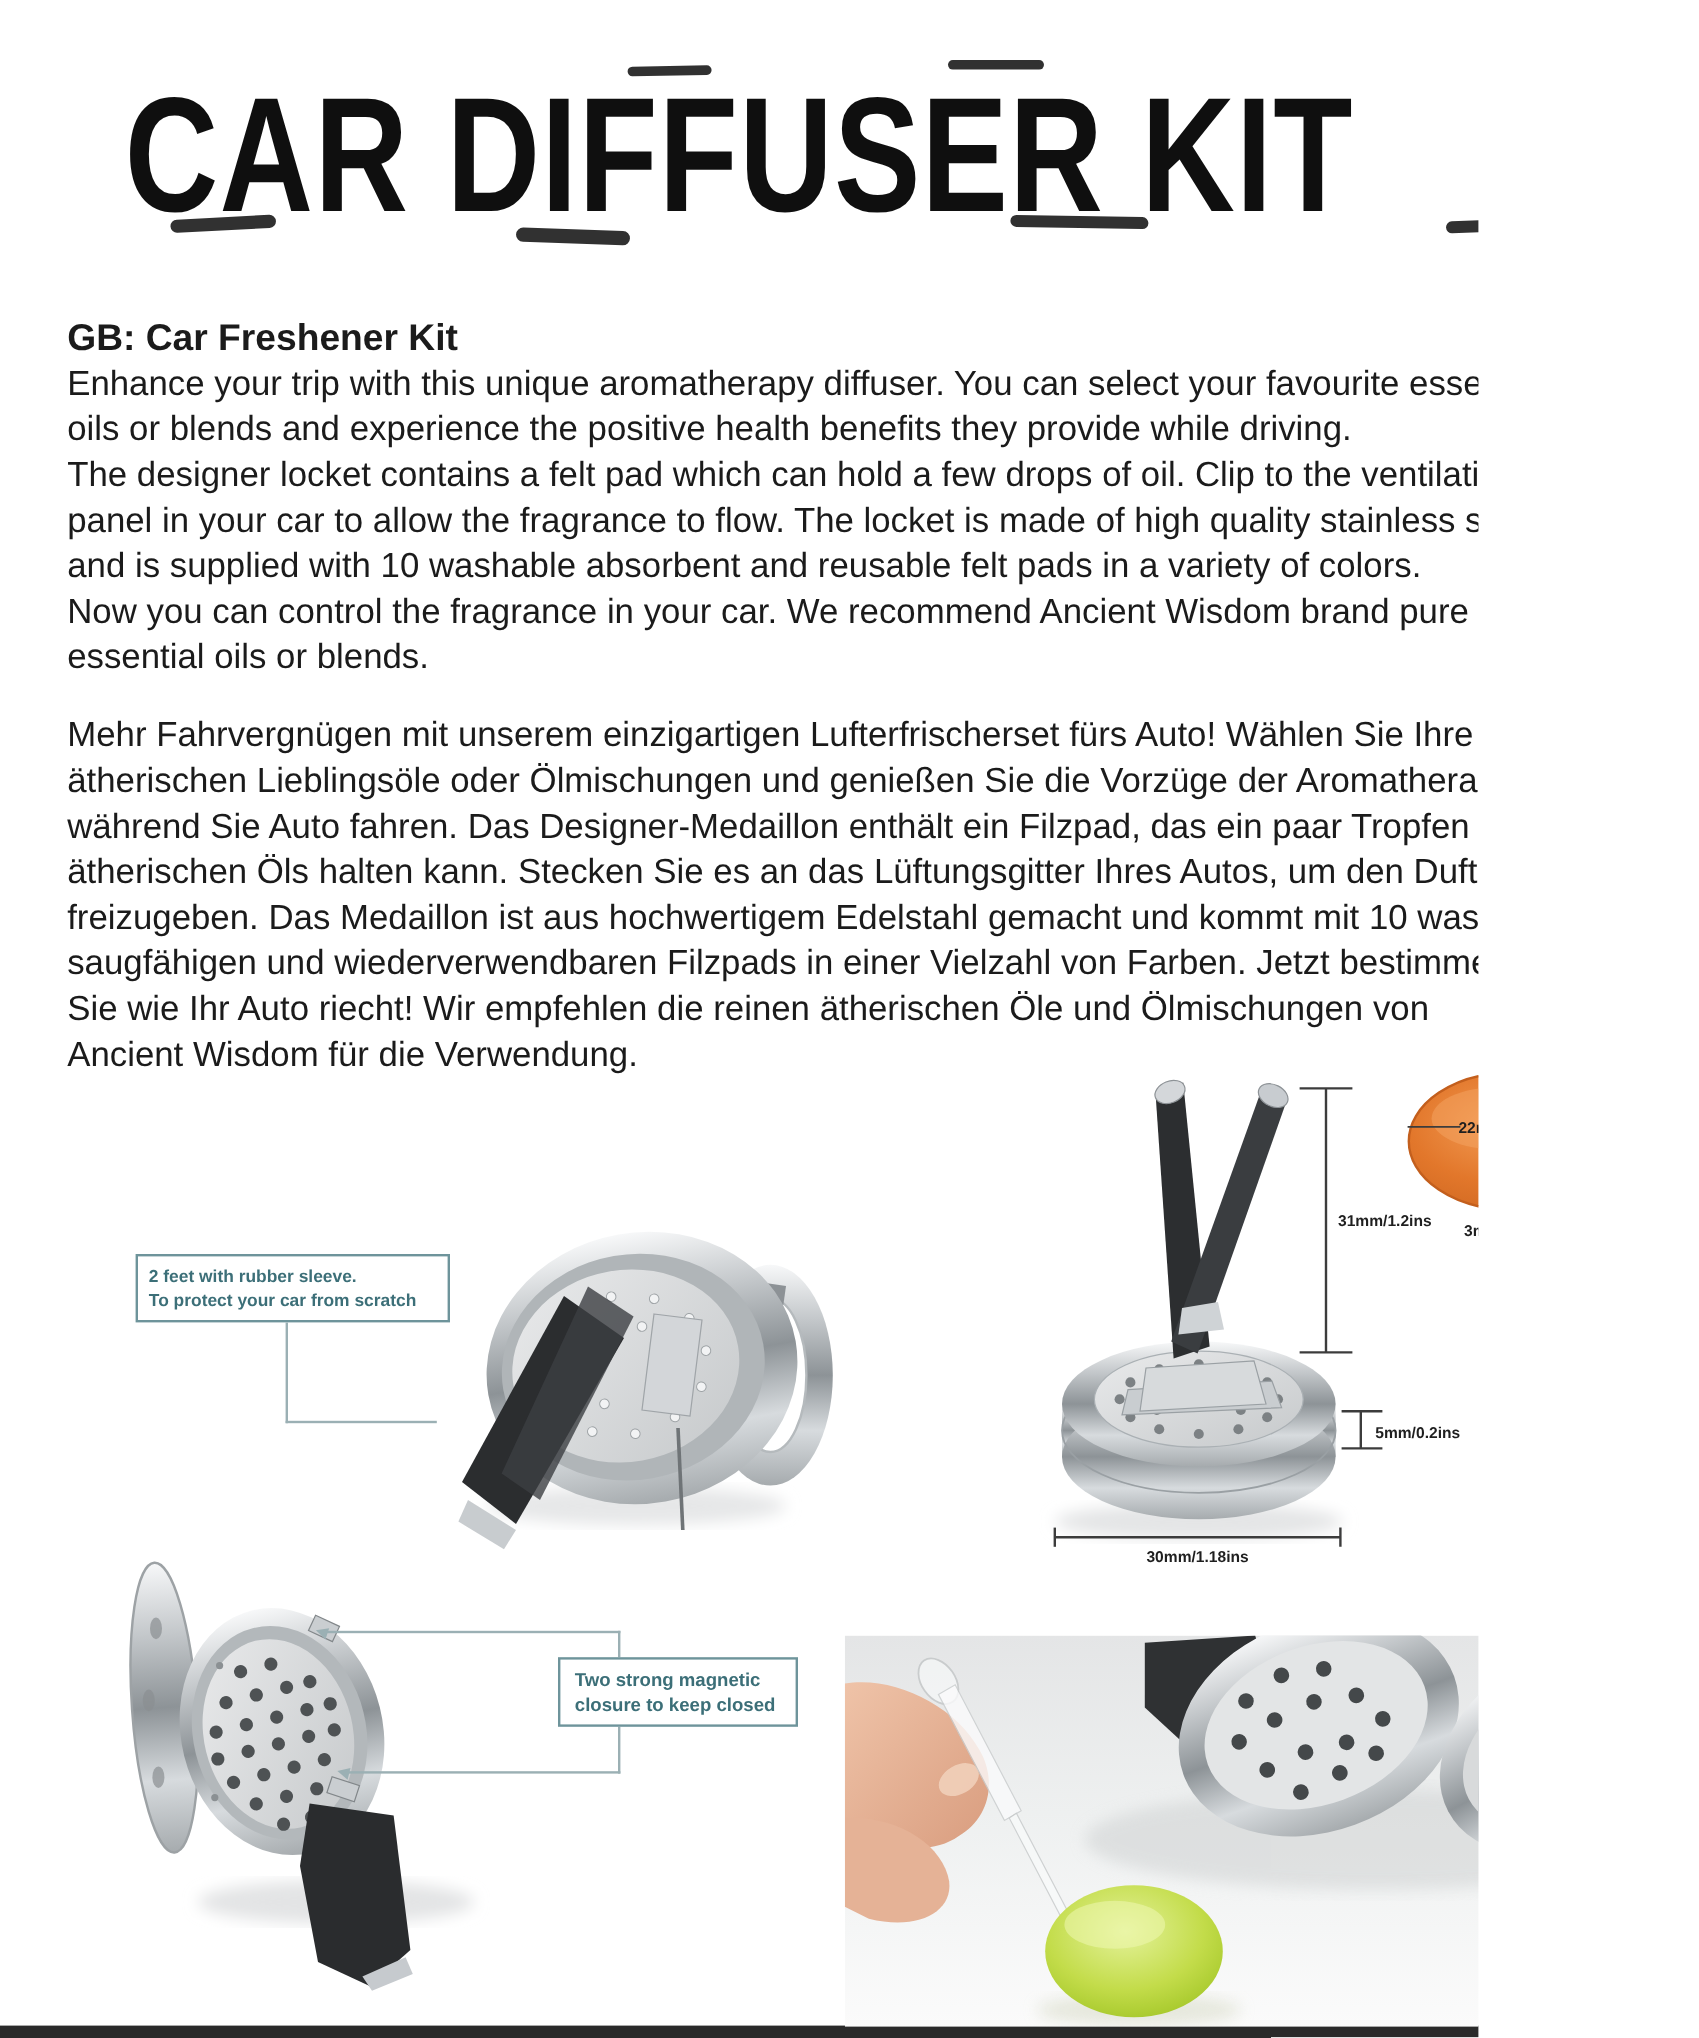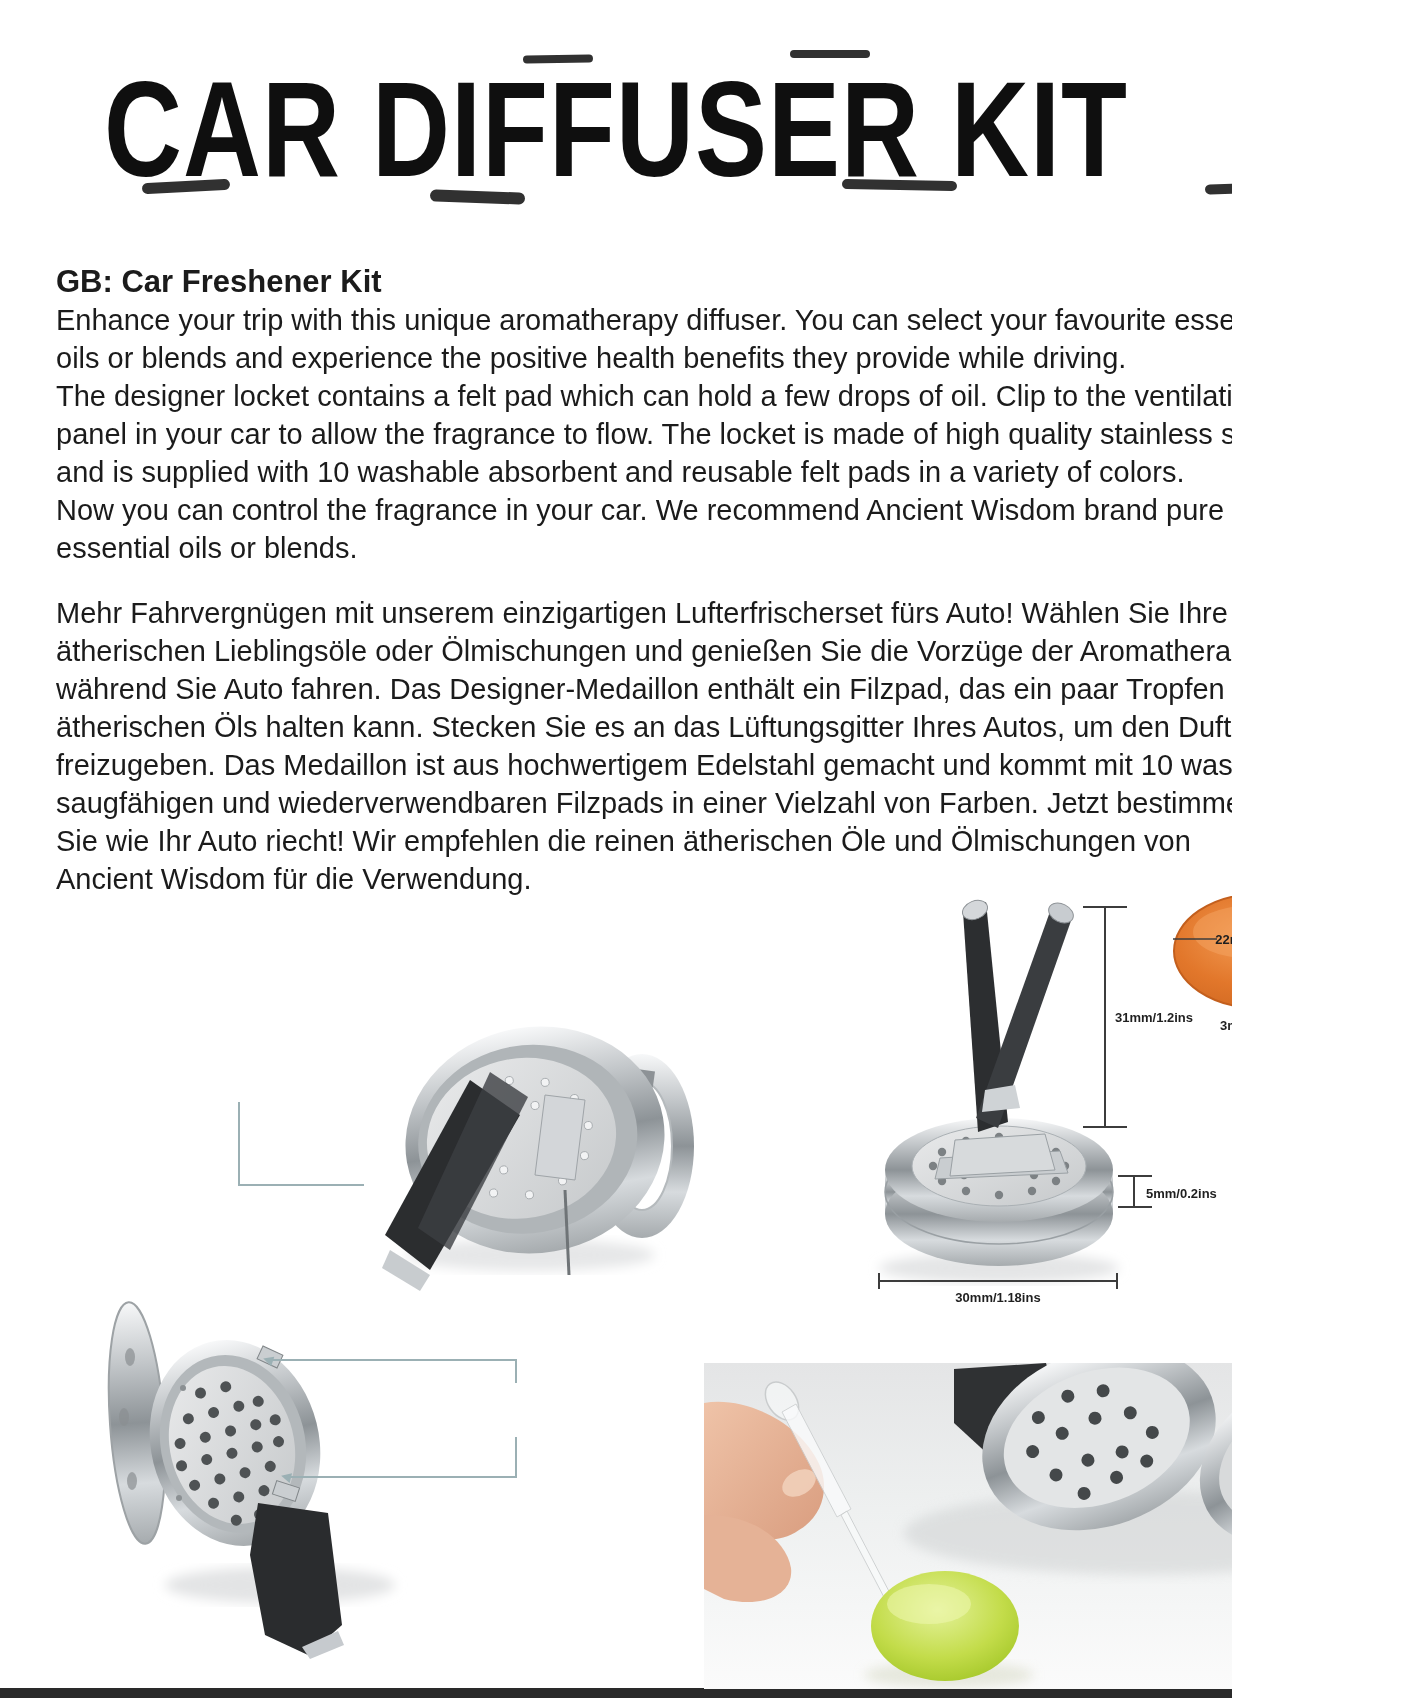--- a/index.html
+++ b/index.html
@@ -328,23 +328,27 @@
           <path d="M600,100 q24,-10 36,6 q-18,14 -36,-6 z"></path>
           <path d="M565,115 q16,10 34,4 q-10,16 -30,8 z"></path>
           <circle cx="632" cy="70" r="9"></circle>
           <path d="M552,95 a9,9 0 1 0 18,0 a9,9 0 1 0 -18,0 M557,95 a4,4 0 1 1 8,0 a4,4 0 1 1 -8,0" fill-rule="evenodd"></path>
           <path d="M620,120 q18,-4 26,8 q-14,10 -26,-8 z"></path>
         </g>
       </g>
     </g>
   </svg>
 
+  <div class="callout feet">2 feet with rubber sleeve.
+To protect your car from scratch</div>
   <div class="connector" style="left:238px;top:1102px;width:2px;height:84px;"></div>
   <div class="connector" style="left:238px;top:1184px;width:126px;height:2px;"></div>
 
+  <div class="callout magnet">Two strong magnetic
+closure to keep closed</div>
   <div class="connector" style="left:272px;top:1359px;width:245px;height:2px;"></div>
   <div class="connector" style="left:515px;top:1359px;width:2px;height:24px;"></div>
   <div class="connector" style="left:515px;top:1437px;width:2px;height:41px;"></div>
   <div class="connector" style="left:290px;top:1476px;width:227px;height:2px;"></div>
   <div class="arrowhead" style="left:263px;top:1355px;transform:rotate(18deg);"></div>
   <div class="arrowhead" style="left:281px;top:1472px;transform:rotate(14deg);"></div>
 
   <div class="footer-bar"></div>
 </div>
 

